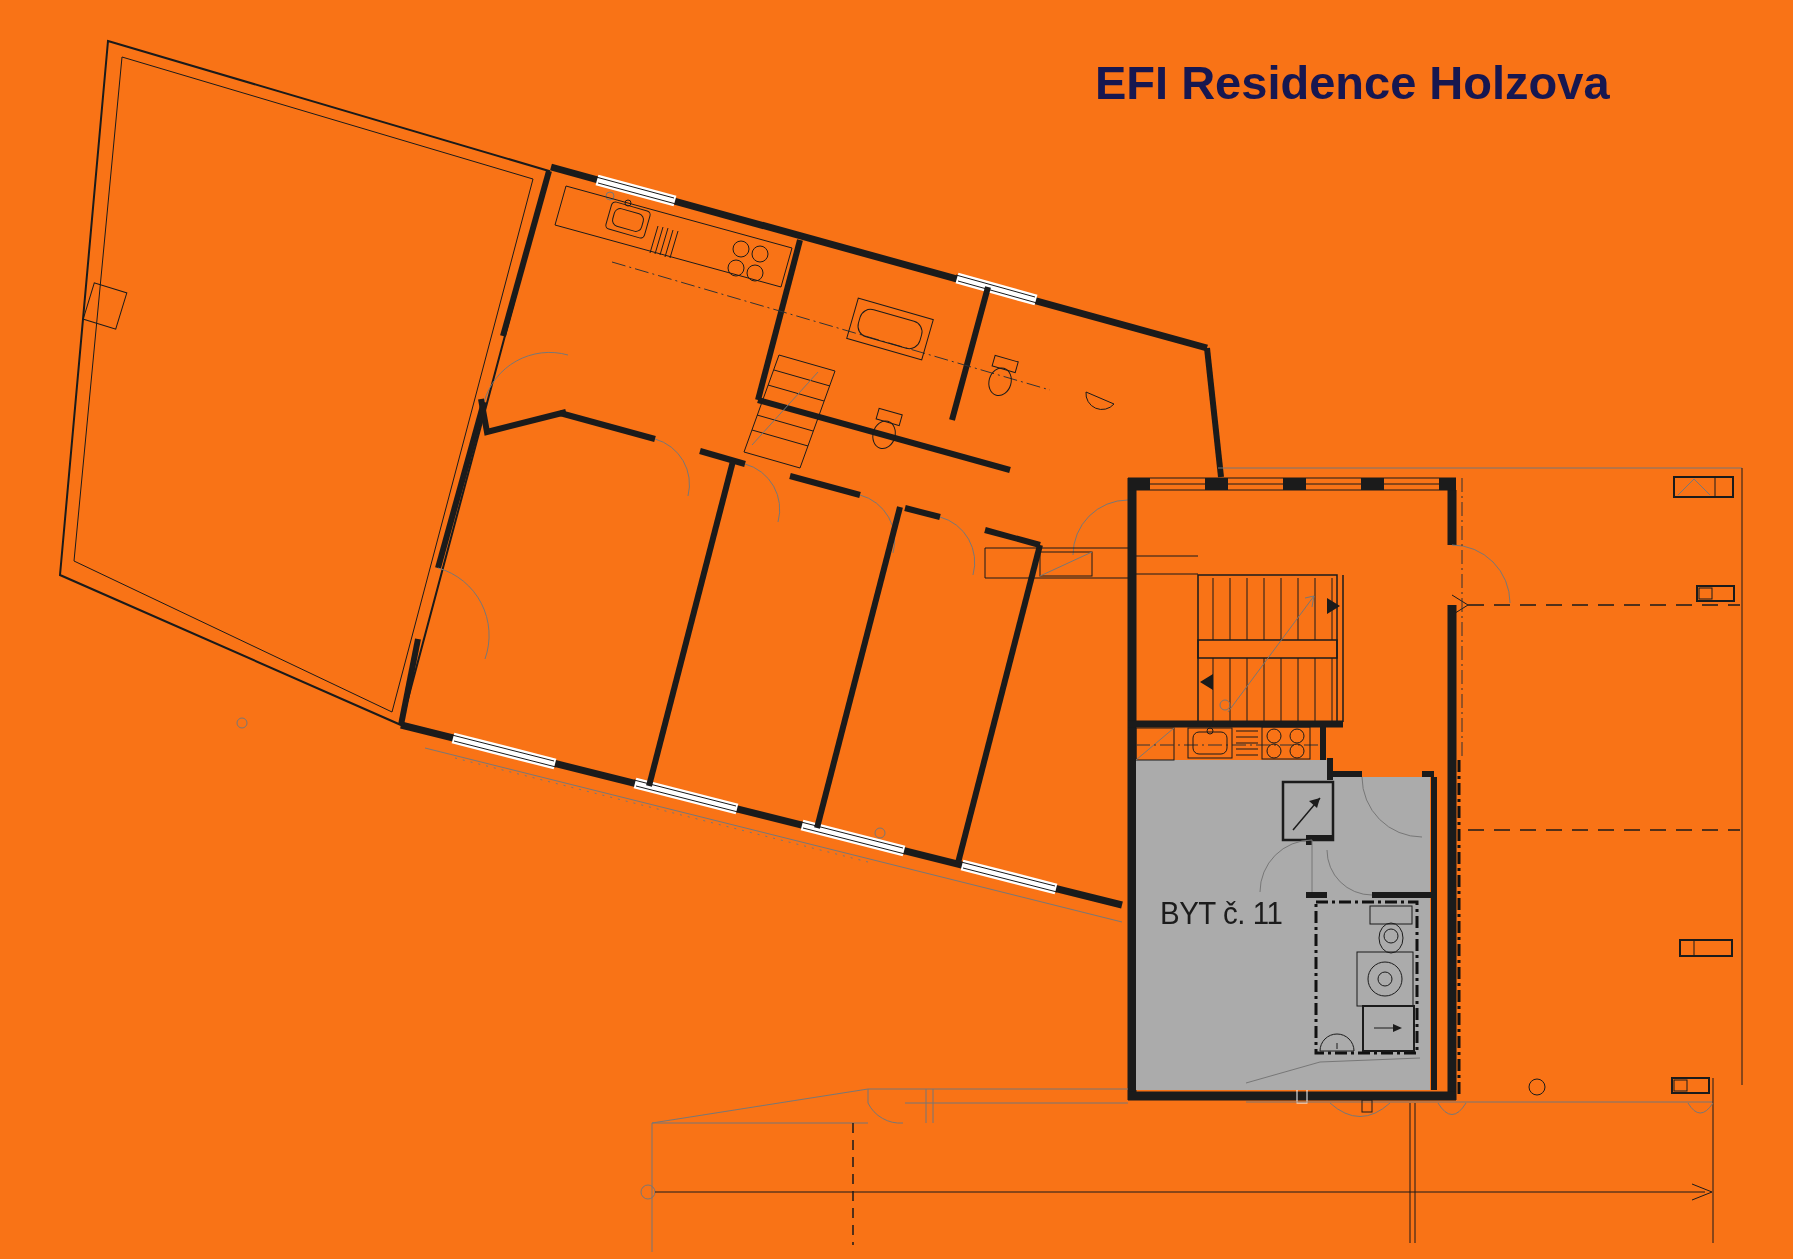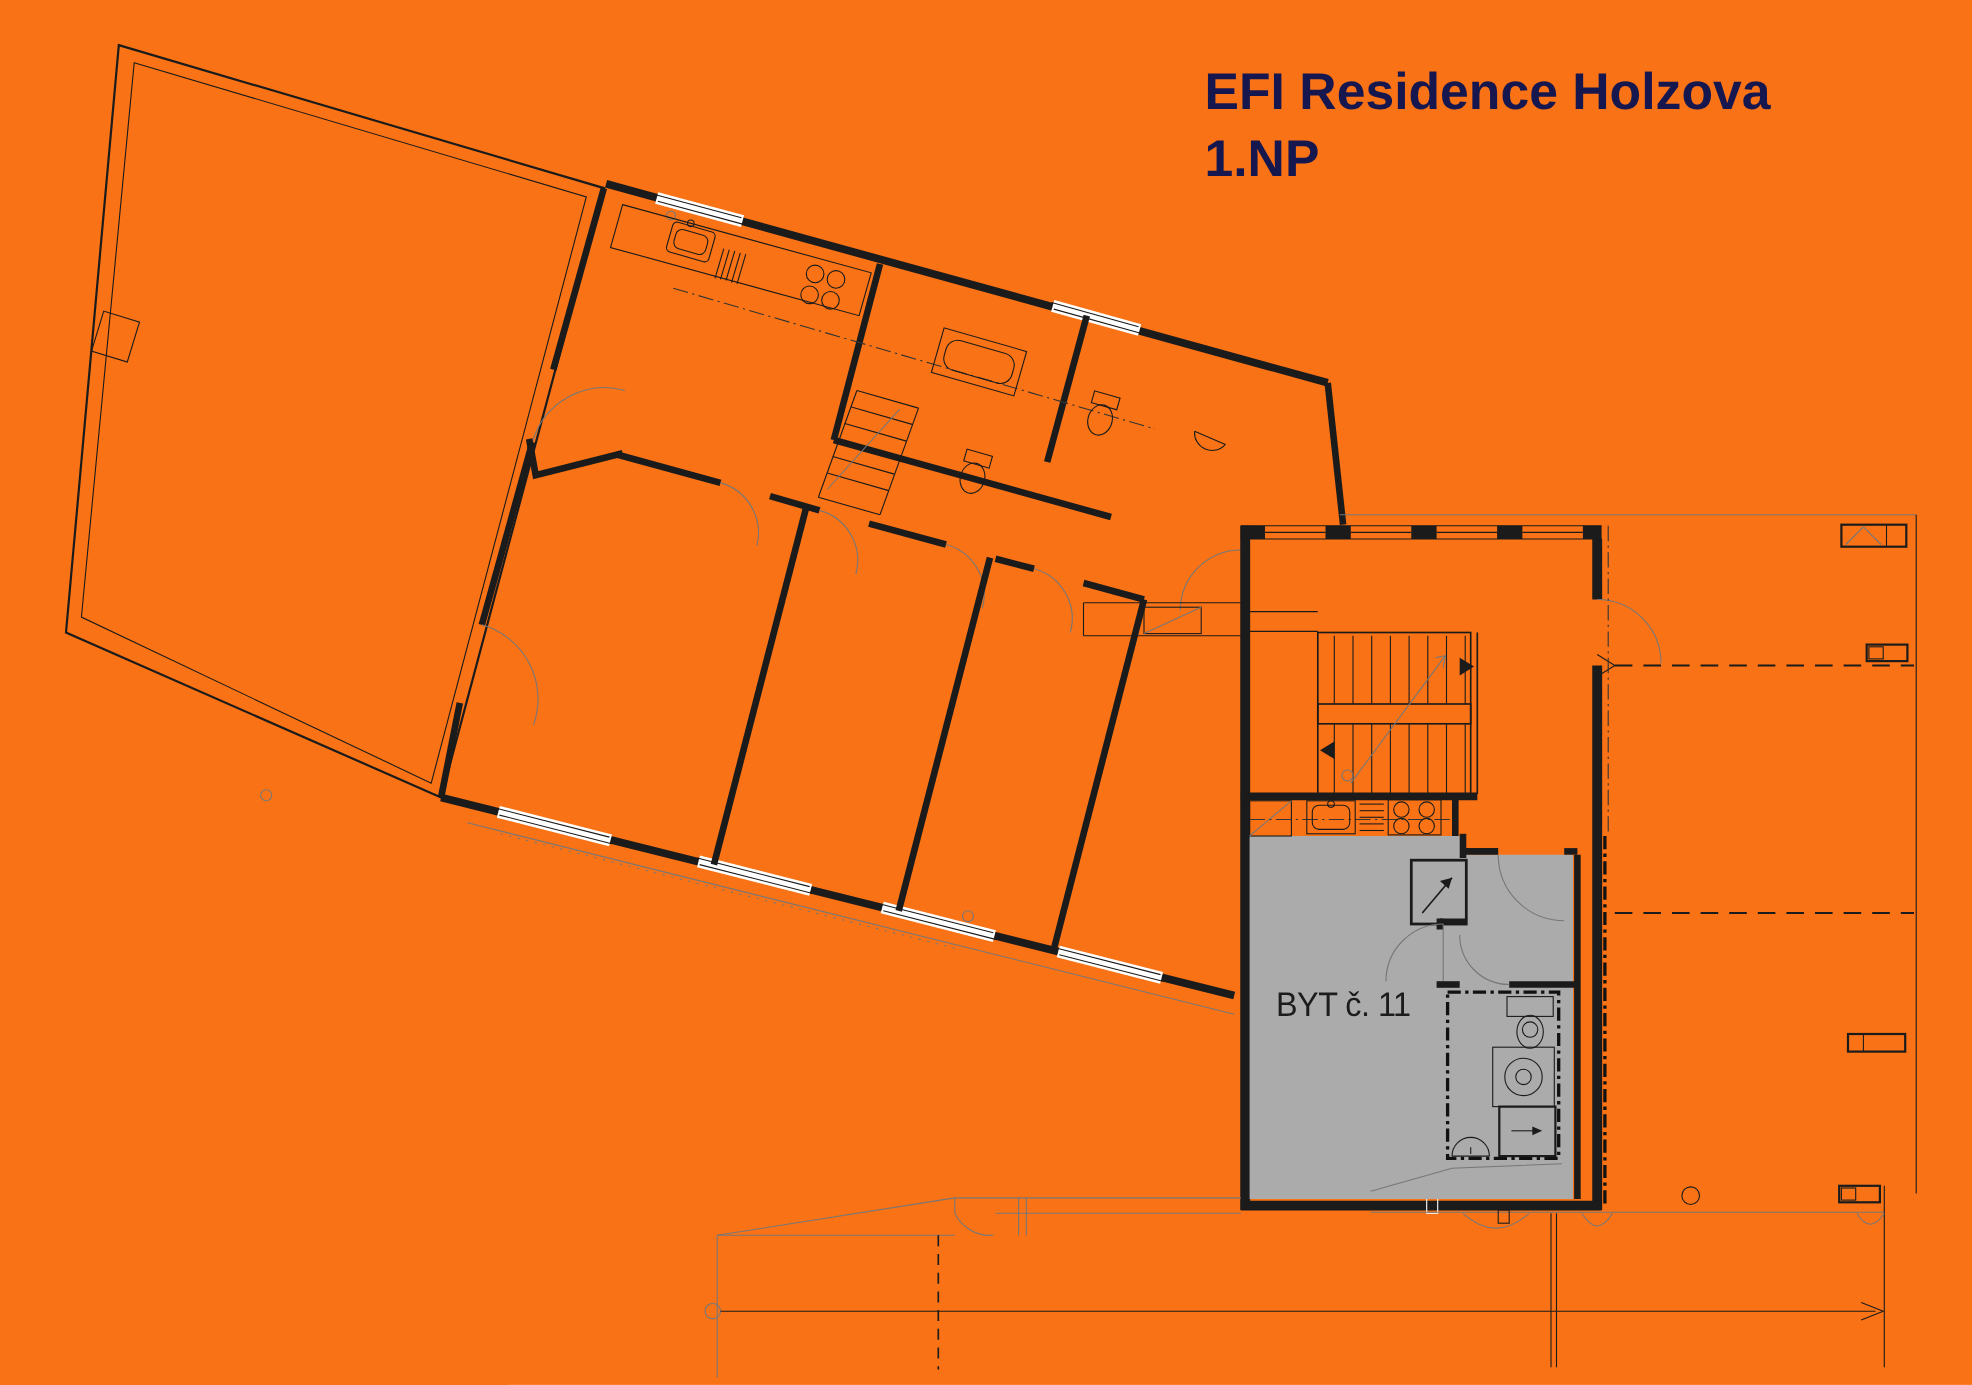--- a/index.html
+++ b/index.html
@@ -342,17 +342,16 @@
     <path class="g t1" d="M 1438 1103 Q 1452 1126 1466 1103"></path>
     <path class="g t1" d="M 1688 1103 Q 1700 1123 1713 1103"></path>
     <rect class="k t1" x="1362" y="1100" width="10" height="12"></rect>
     <line class="k t1" x1="1410" y1="1103" x2="1410" y2="1243"></line>
     <line class="k t1" x1="1415" y1="1103" x2="1415" y2="1243"></line>
   </g>
 </svg>
 
   <div class="title" style="color: rgb(23, 23, 80);">
     <div>EFI Residence Holzova</div>
-    <div>1.NP</div>
   </div>
   <div class="unit-label">BYT č. 11</div>
 
 </div>
 
 </body></html>

